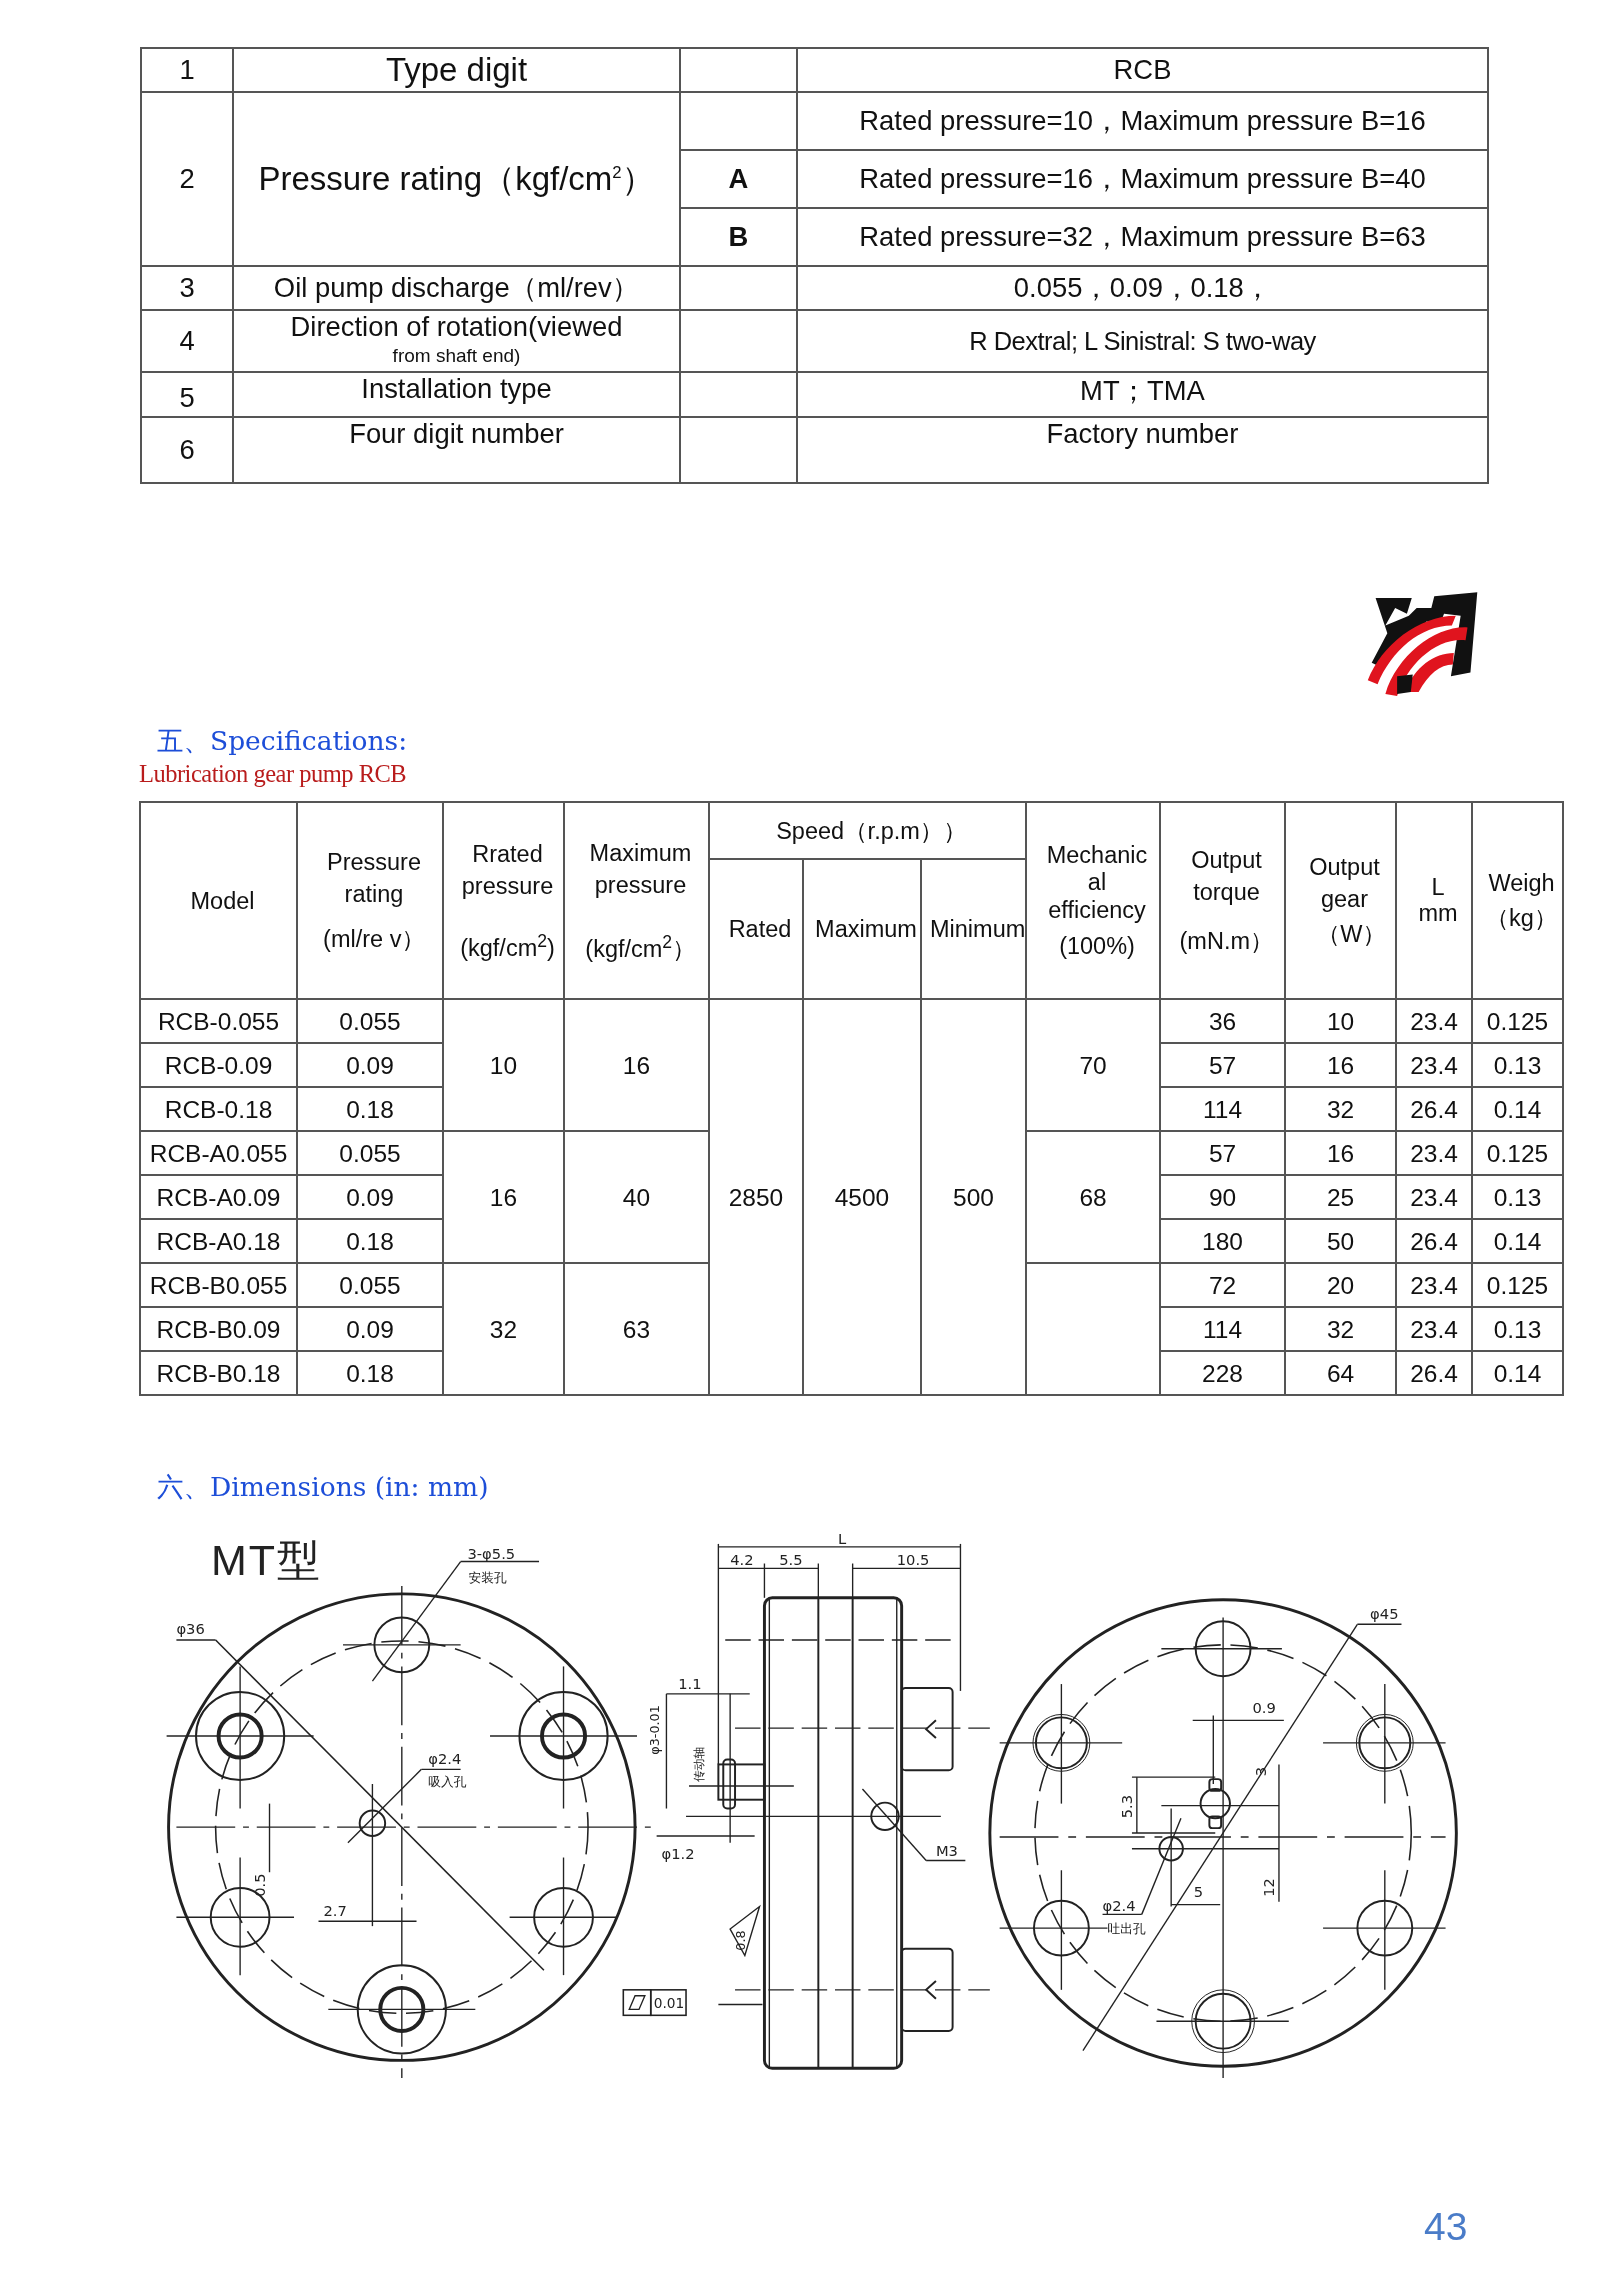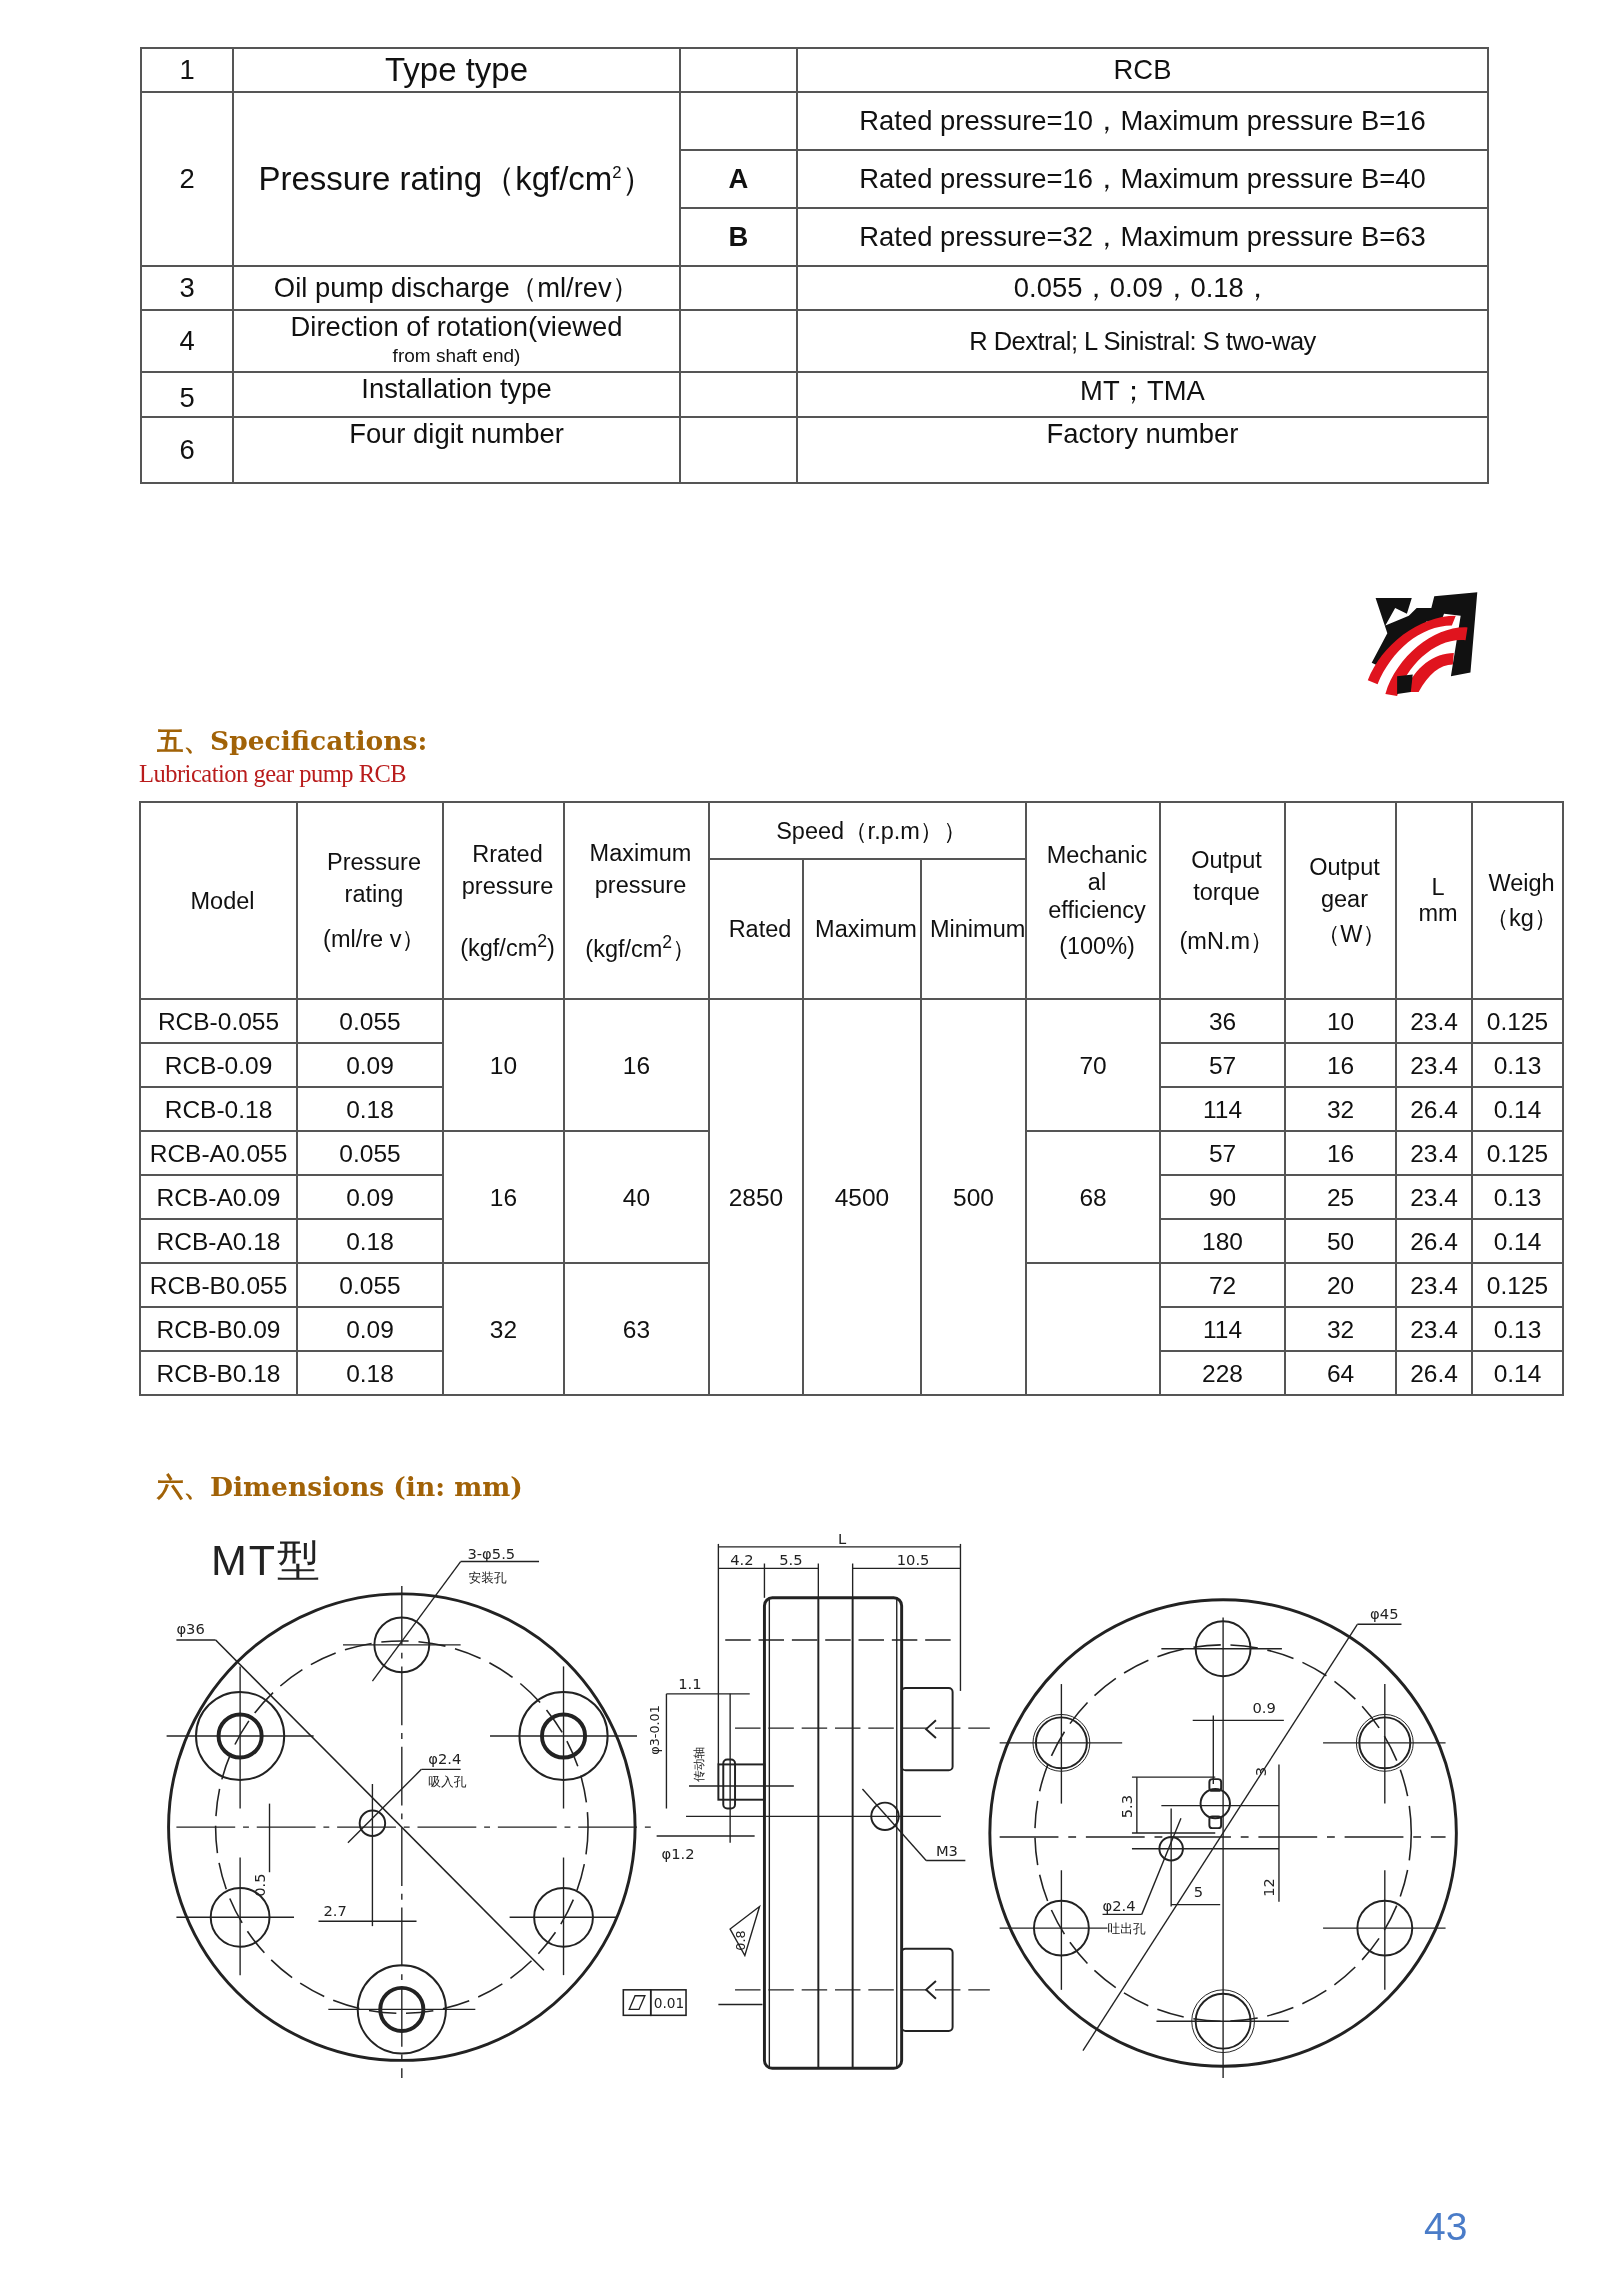--- a/index.html
+++ b/index.html
@@ -8,21 +8,21 @@
   .abs { position:absolute; }
   table.grid { position:absolute; border-collapse:collapse; table-layout:fixed; }
   table.grid td { border:2px solid #555; text-align:center; vertical-align:middle; padding:0; overflow:hidden; }
   #top-table { left:140px; top:47px; width:1347px; }
   #top-table td { font-size:27.4px; }
   #top-table .big { font-size:33px; }
   #top-table sup { font-size:16.7px; }
   #top-table .letter { font-weight:bold; font-size:27.4px; }
   .dir-label { font-size:32px; line-height:29px; }
   .dir-label .sub { font-size:19px; display:block; }
-  .heading { position:absolute; font-family:"DejaVu Serif", serif; font-weight:bold; font-size:26.5px; color:#a16207; }
+  .heading { position:absolute; font-family:"DejaVu Serif", serif; font-weight:normal; font-size:26.5px; color:#1d4ed8; }
   .subheading { position:absolute; font-family:"Liberation Serif", serif; font-size:24.5px; color:#b91c1c; letter-spacing:-0.5px; }
   #spec-table { left:139px; top:801px; width:1423px; }
   #spec-table td { font-size:24.5px; line-height:31px; }
   #spec-table .hdr { font-size:23.5px; line-height:32px;padding-left:8px; }
   #spec-table sup { font-size:17.6px; }
   .logo { position:absolute; left:1358px; top:586px; width:132px; height:123px; }
   .page-num { position:absolute; left:1424px; top:2205px; font-size:39px; color:#4a7cc8; }
   .mt-label { position:absolute; left:211px; top:1532px; font-size:43px; color:#222; letter-spacing:2px; }
 </style>
 </head>
@@ -31,21 +31,21 @@
 <table class="grid" id="top-table">
   <colgroup>
       <col style="width:92px">
       <col style="width:447px">
       <col style="width:117px">
       <col style="width:691px">
     </colgroup>
   <tbody>
       <tr style="height:44px">
     <td>1</td>
-    <td class="big">Type type</td>
+    <td class="big">Type digit</td>
     <td></td>
     <td>RCB</td>
   </tr>
   <tr style="height:58px">
     <td rowspan="3">2</td>
     <td rowspan="3" class="big"><span>Pressure rating（kgf/cm</span><sup>2</sup><span>）</span></td>
     <td class="letter"></td>
     <td>Rated pressure=10，Maximum pressure B=16</td>
   </tr>
   <tr style="height:58px">

